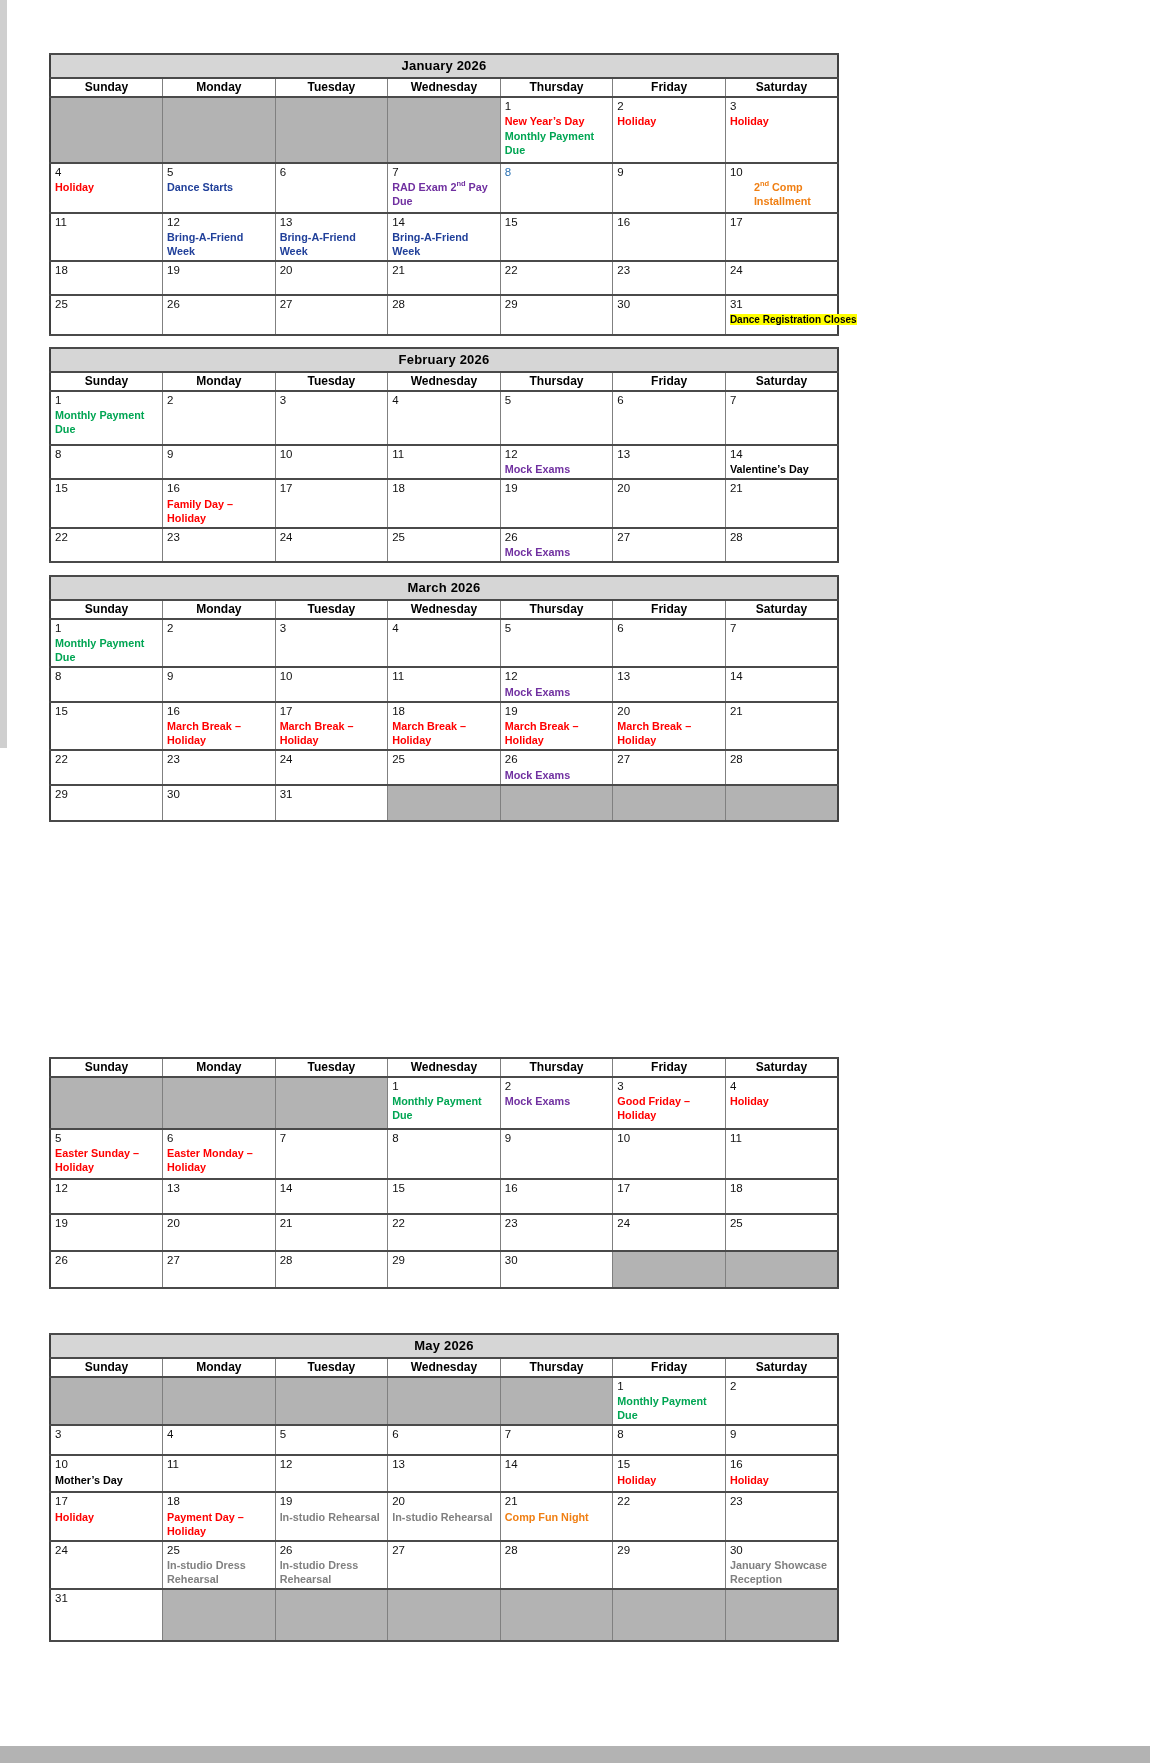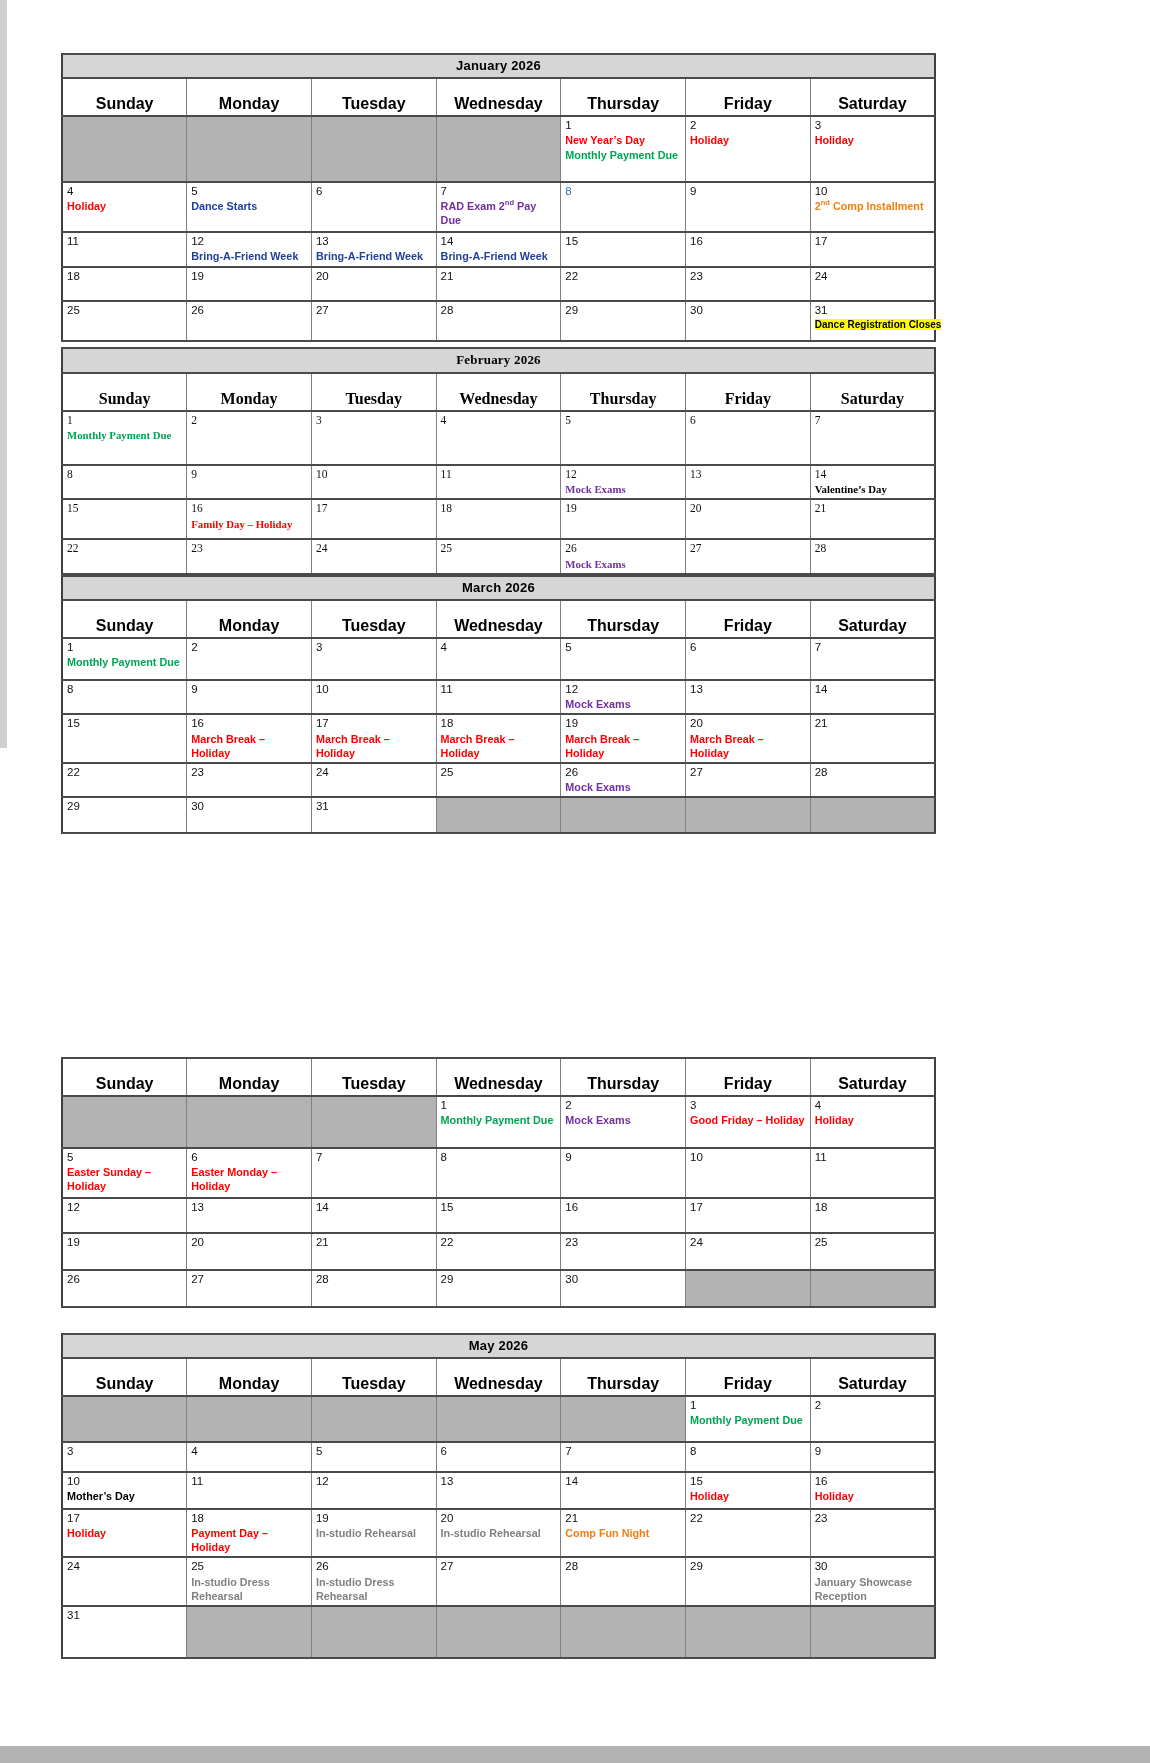--- a/index.html
+++ b/index.html
@@ -5,35 +5,35 @@
   html,body{margin:0;padding:0;}
   body{
     width:1150px;height:1763px;background:#ffffff;position:relative;
     font-family:"Liberation Sans", sans-serif;color:#000;
     overflow:hidden;
   }
   .page-edge-left{position:absolute;left:0;top:0;width:7px;height:748px;background:#cfcfcf;}
   .viewer-bottom-band{position:absolute;left:0;top:1746px;width:1150px;height:17px;background:#b3b3b3;}
   #months{position:absolute;left:45px;top:0;width:926px;}
   table.month{
-    border-collapse:collapse;table-layout:fixed;width:875px;
-    position:absolute;left:16px;background:#84cc16;
+    border-collapse:collapse;table-layout:fixed;width:790px;
+    position:absolute;left:4px;background:#84cc16;
     border:2px solid #3f3f3f;
   }
   table.month td{
     border-left:1px solid #808080;border-right:1px solid #808080;
     border-top:2px solid #4a4a4a;border-bottom:2px solid #4a4a4a;
   }
   tr.title-row td{
     background:#d6d6d6;text-align:center;font-weight:bold;font-size:13px;
     padding:3px 0 4px 0;letter-spacing:.2px;
   }
   tr.hdr-row td{
-    background:#ffffff;text-align:center;font-weight:bold;font-size:16px;
-    padding:16px 0 2px 0;
+    background:#ffffff;text-align:center;font-weight:bold;font-size:12px;
+    padding:1px 0 2px 0;
   }
   td.day{vertical-align:top;padding:1px 4px 2px 4px;background:#fff;}
   td.empty{background:#b3b3b3;}
   .day-num{font-size:11.5px;line-height:1.25;color:#111;}
   .event{font-weight:bold;font-size:10.8px;line-height:1.3;margin-top:1px;}
   .event sup{font-size:7.5px;vertical-align:super;line-height:0;}
   .event.hl span{background:#ffff00;}
   .event.hl{white-space:nowrap;font-size:10px;}
 </style>
 </head>
@@ -91,21 +91,21 @@
             <div class="event" style="color: rgb(112, 48, 160);"><span>RAD Exam 2</span><sup>nd</sup><span> Pay Due</span></div>
           </td>
           <td class="day">
             <div class="day-num" style="color: rgb(46, 116, 181);">8</div>
           </td>
           <td class="day">
             <div class="day-num">9</div>
           </td>
           <td class="day">
             <div class="day-num">10</div>
-            <div class="event" style="color: rgb(240, 127, 19);"><span>2</span><sup>nd</sup><span> Comp Installment</span></div>
+            <div class="event" style="color: rgb(240, 127, 19); margin-left: 24px;"><span>2</span><sup>nd</sup><span> Comp Installment</span></div>
           </td>
         </tr>
         <tr style="height: 35px;">
           <td class="day">
             <div class="day-num">11</div>
           </td>
           <td class="day">
             <div class="day-num">12</div>
             <div class="event" style="color: rgb(33, 64, 154);"><span>Bring-A-Friend Week</span></div>
           </td>
@@ -169,21 +169,21 @@
           <td class="day">
             <div class="day-num">30</div>
           </td>
           <td class="day">
             <div class="day-num">31</div>
             <div class="event hl" style="color: rgb(0, 0, 0);"><span>Dance Registration Closes</span></div>
           </td>
         </tr>
       </tbody>
     </table>
-    <table class="month" style="top: 347px; font-family: Liberation Serif, serif;">
+    <table class="month" style="top: 347px;">
       <tbody>
         <tr class="title-row">
           <td colspan="7">February 2026</td>
         </tr>
         <tr class="hdr-row">
           <td>Sunday</td>
           <td>Monday</td>
           <td>Tuesday</td>
           <td>Wednesday</td>
           <td>Thursday</td>

